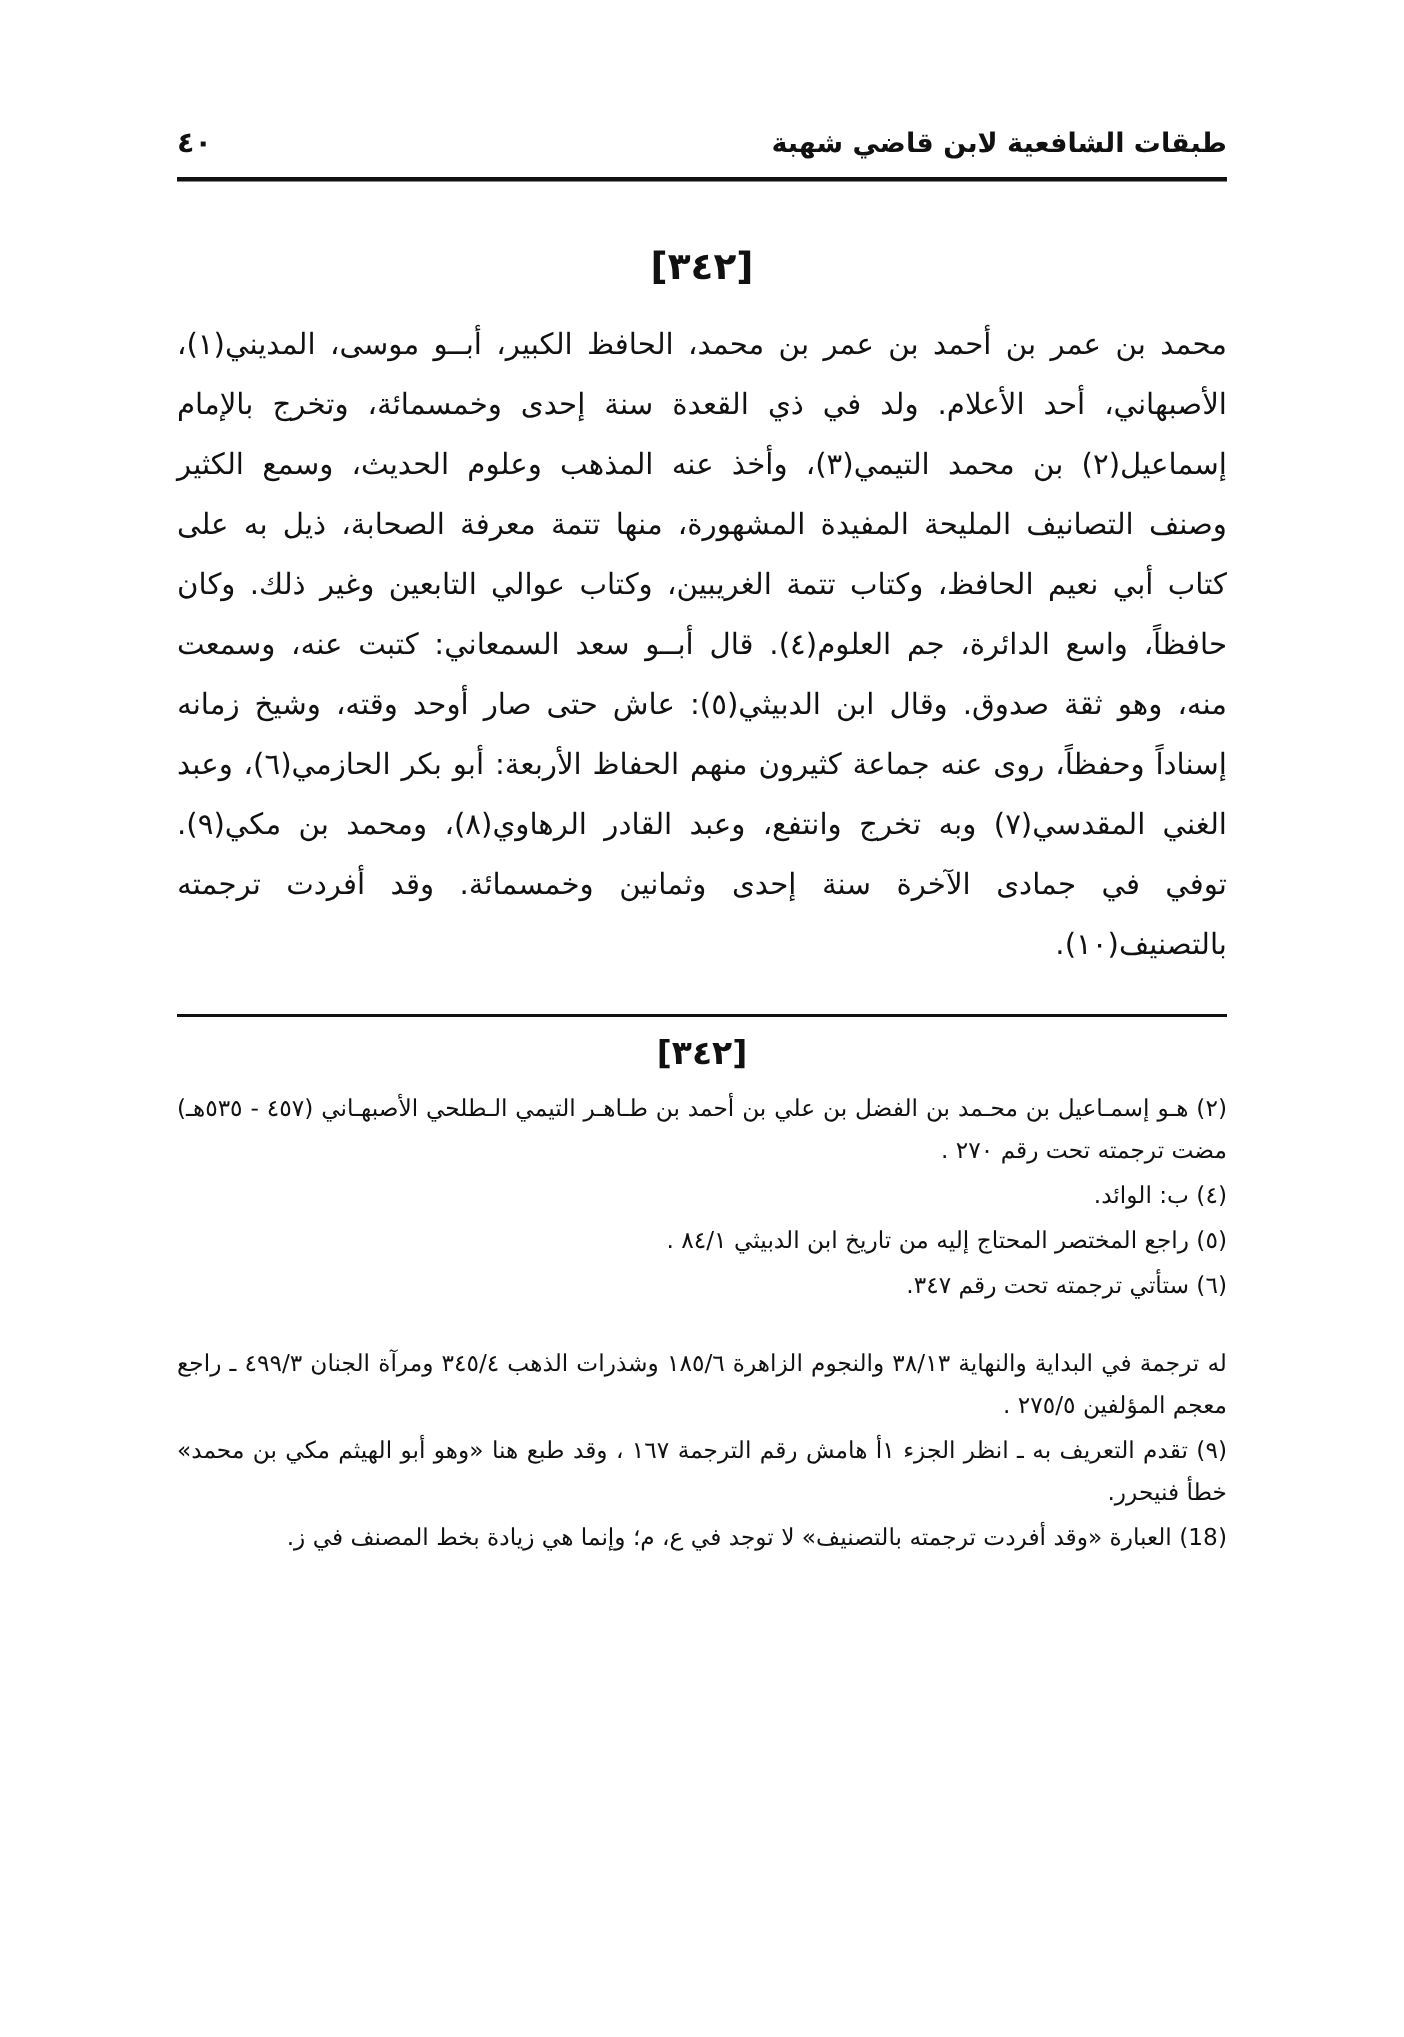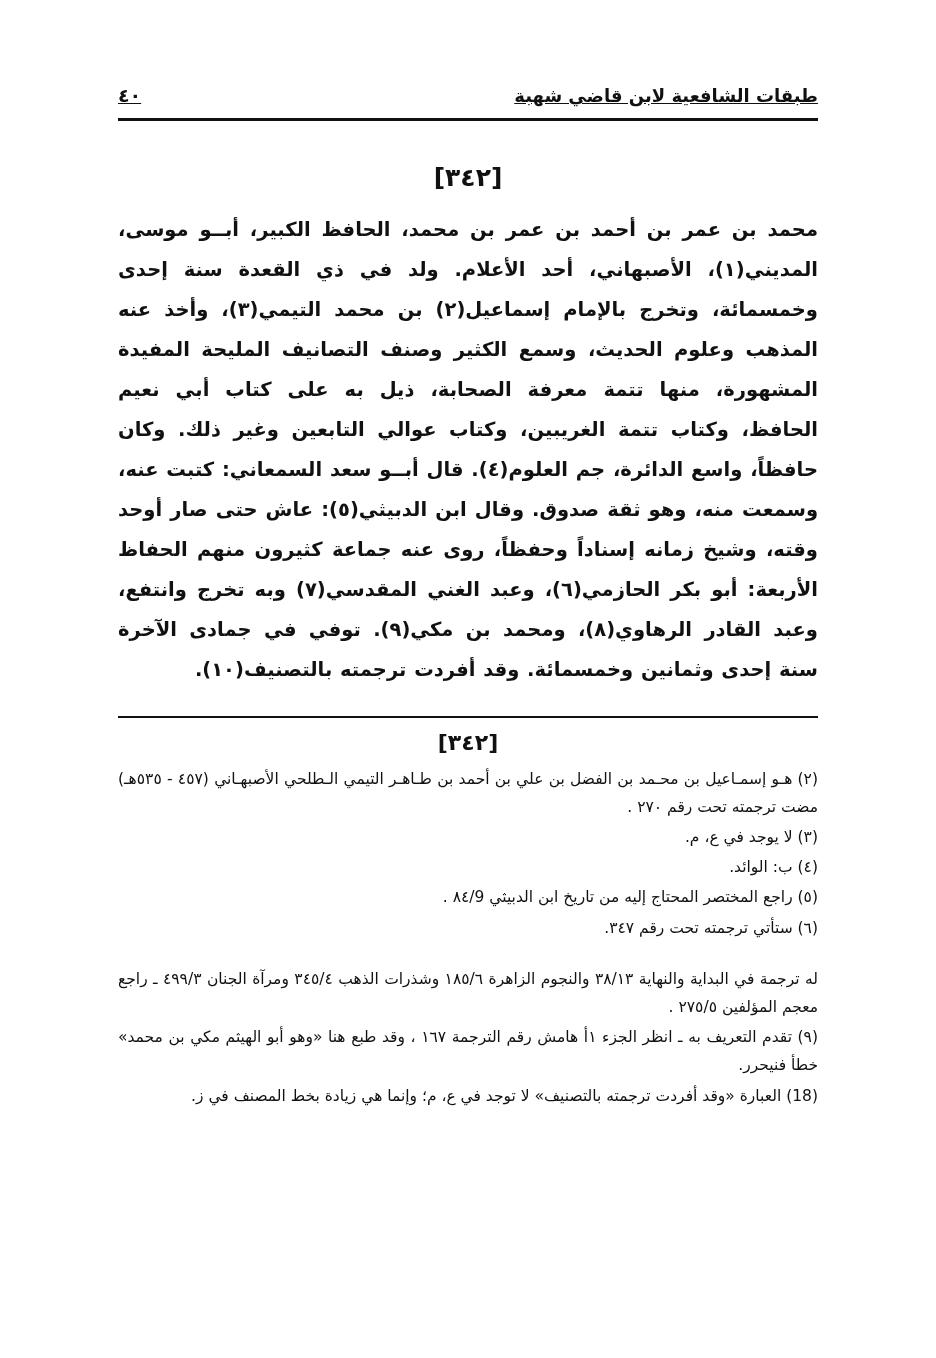--- a/index.html
+++ b/index.html
@@ -24,21 +24,20 @@
   }
 
   
   .header {
     display: flex;
     flex-direction: row-reverse;
     justify-content: space-between;
     align-items: baseline;
     direction: rtl;
     margin-top: 14px;
-    text-decoration: underline;
   }
   .header-page-number {
     font-size: 19px;
     font-weight: bold;
     letter-spacing: 1px;
   }
   .header-title {
     font-size: 18px;
     font-weight: bold;
   }
@@ -58,21 +57,20 @@
     letter-spacing: 1px;
   }
   .body-text {
     direction: rtl;
     text-align: justify;
     text-align-last: right;
     font-size: 19.5px;
     line-height: 2.05;
     letter-spacing: 0px;
     word-spacing: 1px;
-    font-weight: bold;
   }
 
   
   .foot-rule {
     border-top: 2.5px solid #111;
     width: 100%;
     margin-top: 26px;
   }
   .foot-number {
     text-align: center;
@@ -115,27 +113,24 @@
   <div class="foot-rule"></div>
 
   <div class="foot-number">[٣٤٢]</div>
 
   <div class="footnotes">
     <div class="footnote">
       <span>(٢) هـو إسمـاعيل بن محـمد بن الفضل بن علي بن أحمد بن طـاهـر التيمي الـطلحي الأصبهـاني</span>
       <span>(٤٥٧ - ٥٣٥هـ) مضت ترجمته تحت رقم ٢٧٠ .</span>
     </div>
     <div class="footnote">
-      <span>(٣) لا يوجد في ع، م.</span>
-    </div>
-    <div class="footnote">
       <span>(٤) ب: الوائد.</span>
     </div>
     <div class="footnote">
-      <span>(٥) راجع المختصر المحتاج إليه من تاريخ ابن الدبيثي ٨٤/9 .</span>
+      <span>(٥) راجع المختصر المحتاج إليه من تاريخ ابن الدبيثي ٨٤/١ .</span>
     </div>
     <div class="footnote">
       <span>(٦) ستأتي ترجمته تحت رقم ٣٤٧.</span>
     </div>
     <div class="footnote-cont">
       <span>له ترجمة في البداية والنهاية ٣٨/١٣ والنجوم الزاهرة ١٨٥/٦ وشذرات الذهب ٣٤٥/٤ ومرآة</span>
       <span>الجنان ٤٩٩/٣ ـ راجع معجم المؤلفين ٢٧٥/٥ .</span>
     </div>
     <div class="footnote">
       <span>(٩) تقدم التعريف به ـ انظر الجزء ١أ هامش رقم الترجمة ١٦٧ ، وقد طبع هنا «وهو أبو الهيثم مكي بن</span>

